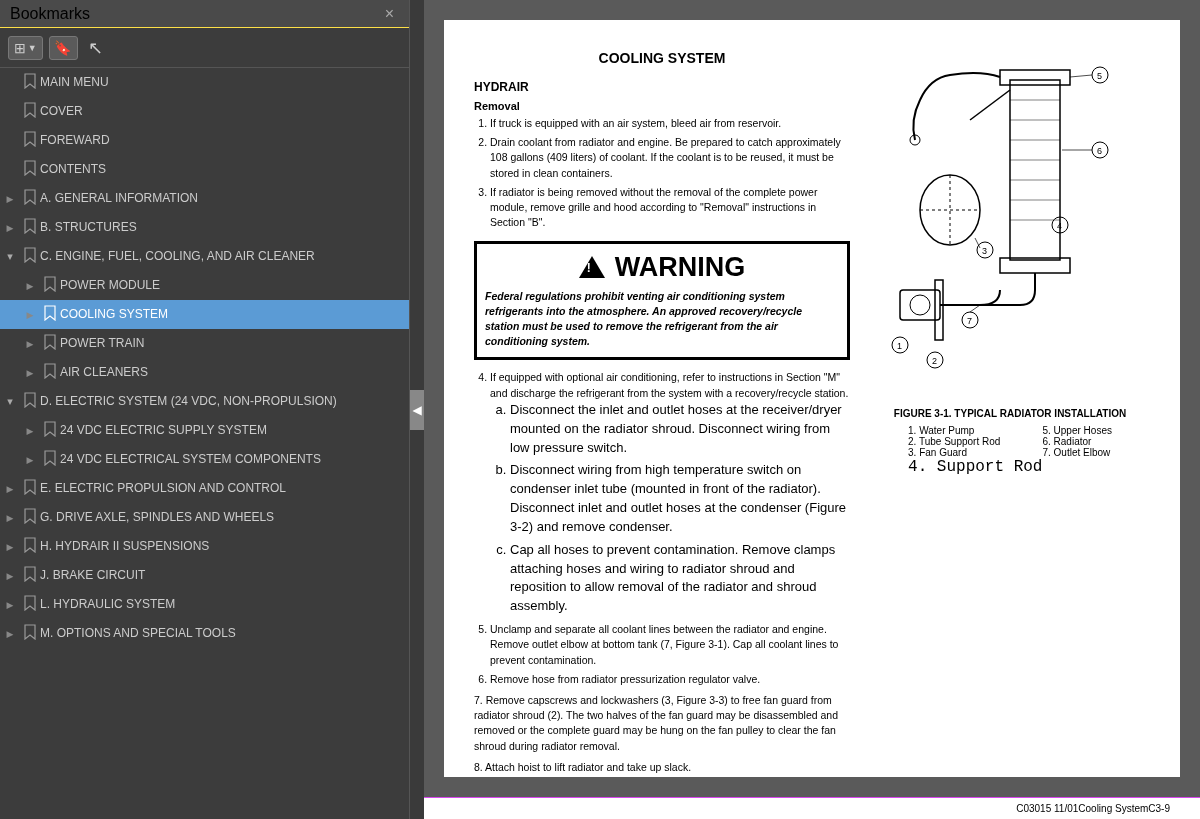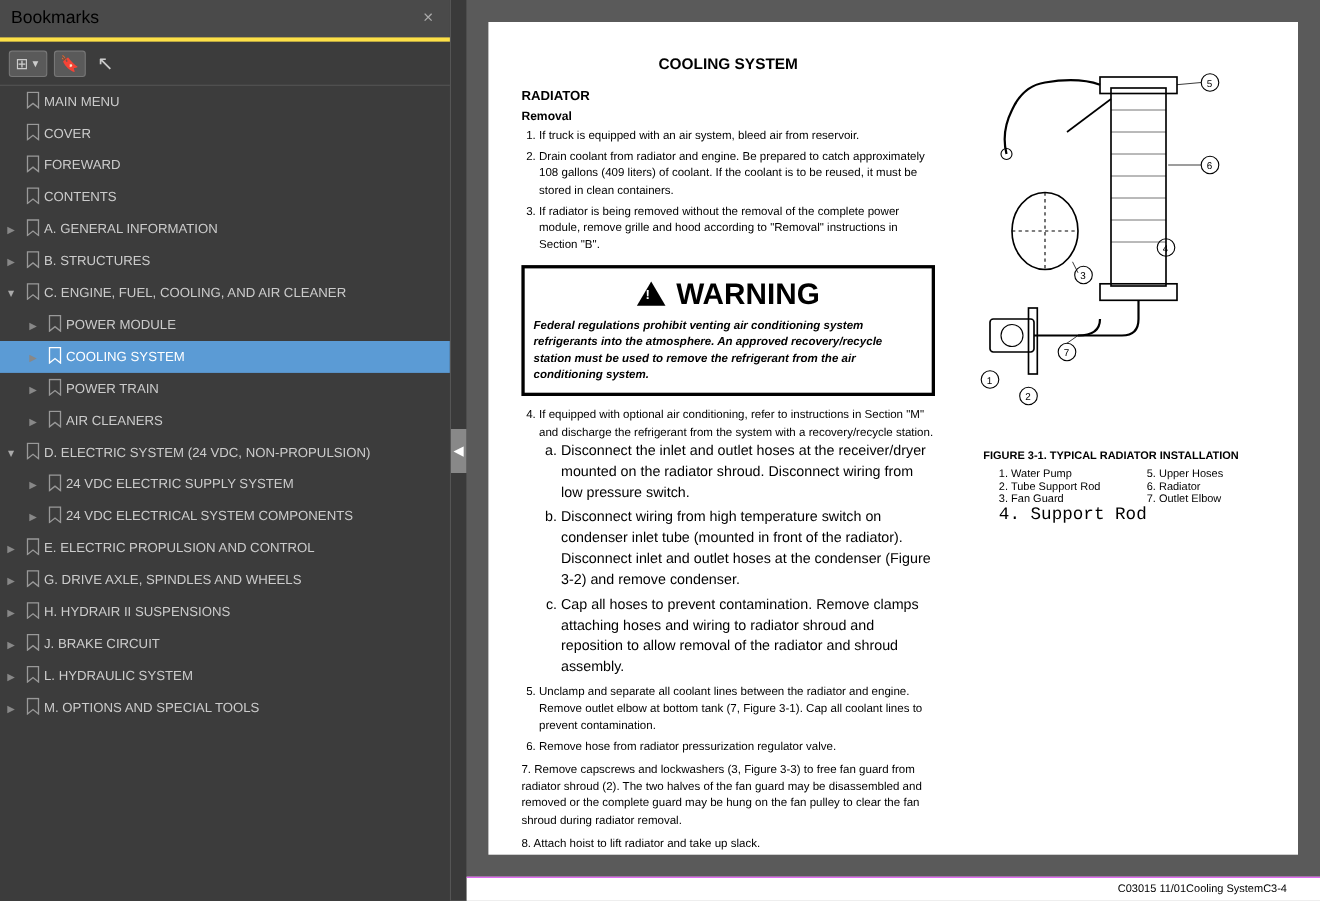--- a/index.html
+++ b/index.html
@@ -15,22 +15,22 @@
       height: 100%;
       border-right: 1px solid #555;
     }
 
     #bookmarks-header {
       background: #4a4a4a;
       padding: 6px 10px;
       display: flex;
       align-items: center;
       justify-content: space-between;
-      border-bottom: 4px solid #fde047;
-      height: 38px;
+      border-bottom: 1px solid #fde047;
+      height: 28px;
     }
 
     #close-btn {
       color: #aaa;
       font-size: 16px;
       cursor: pointer;
       background: none;
       border: none;
       padding: 2px 5px;
     }
@@ -474,21 +474,21 @@
   <div id="collapse-handle">
     <div class="collapse-arrow-icon">◀</div>
   </div>
 </div>
 
 <div id="right-panel">
   <div id="doc-area">
     <div id="doc-page">
       <div id="doc-left">
         <div class="doc-main-title">COOLING SYSTEM</div>
-        <div class="doc-section-title">RADIATOR</div>
+        <div class="doc-section-title">HYDRAIR</div>
         <div class="doc-subsection">Removal</div>
         <ol class="doc-numbered-list">
           <li class="doc-body">If truck is equipped with an air system, bleed air from reservoir.</li>
           <li class="doc-body">Drain coolant from radiator and engine. Be prepared to catch approximately 108 gallons (409 liters) of coolant. If the coolant is to be reused, it must be stored in clean containers.</li>
           <li class="doc-body">If radiator is being removed without the removal of the complete power module, remove grille and hood according to "Removal" instructions in Section "B".</li>
         </ol>
         <div class="warning-box">
           <div class="warning-header">
             <div style="display:inline-block; width:0; height:0; border-left:13px solid transparent; border-right:13px solid transparent; border-bottom:22px solid #000; position:relative; margin-right:4px;">
               <span style="position:absolute; top:5px; left:-5px; color:#fff; font-size:12px; font-weight:bold; font-family:Arial;">!</span>
@@ -586,15 +586,15 @@
               <div style="font-size:10px; font-family:Arial;">7. Outlet Elbow</div>
             </div>
           </div>
         </div>
       </div>
     </div>
   </div>
   <div id="doc-footer">
     <span>C03015  11/01</span>
     <span>Cooling System</span>
-    <span>C3-4</span>
+    <span>C3-9</span>
   </div>
 </div>
 
 </body></html>

